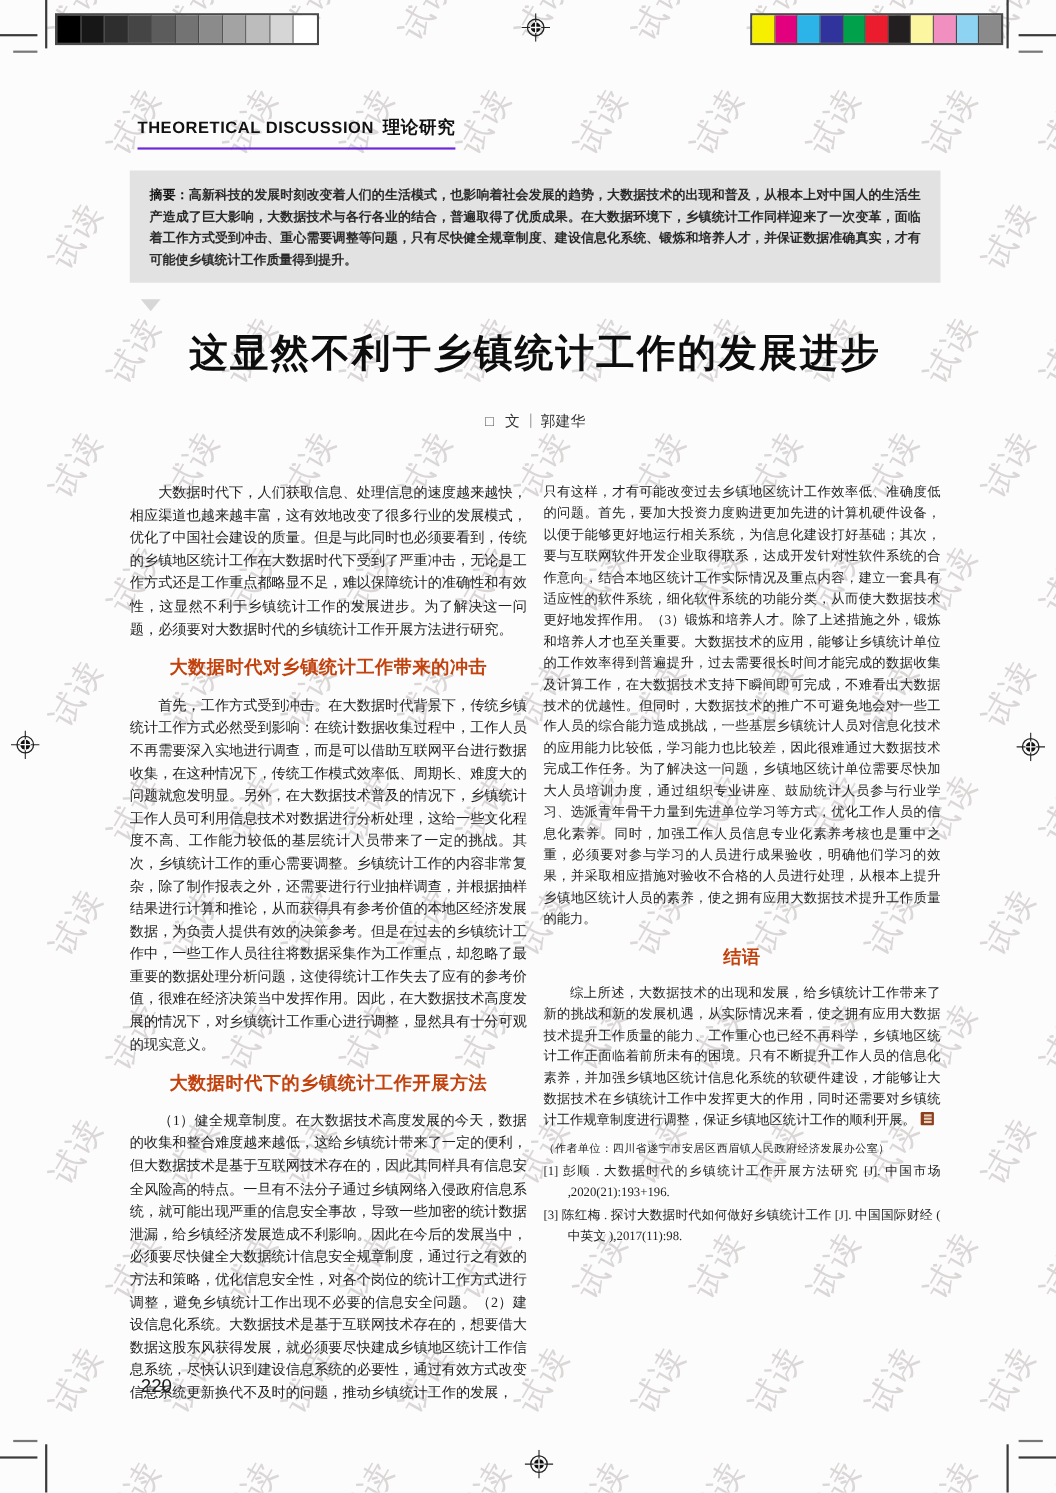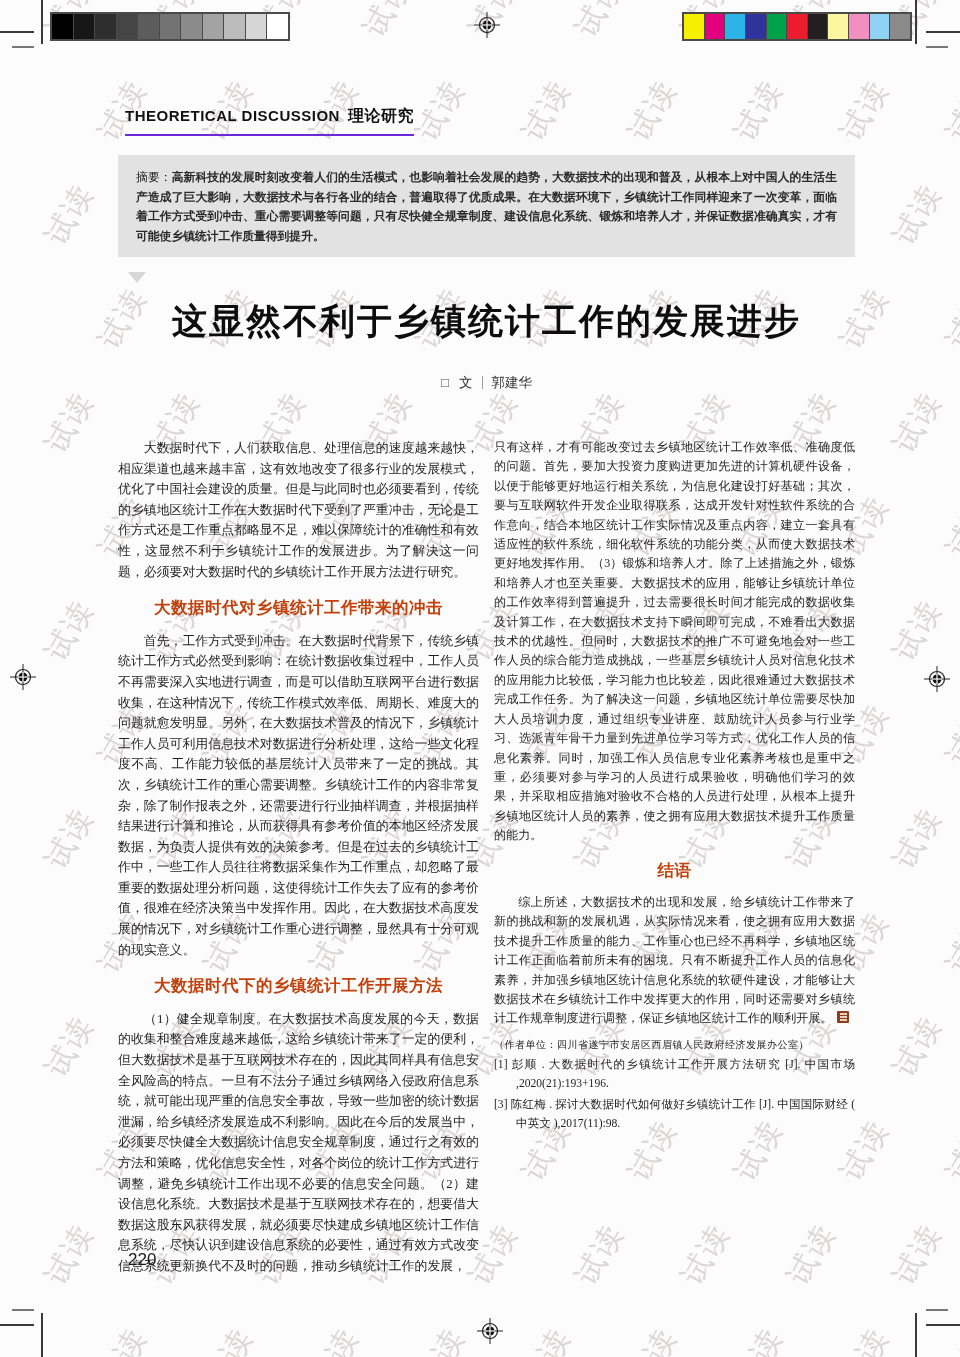--- a/index.html
+++ b/index.html
@@ -22,21 +22,21 @@
   #section-header{position:absolute;left:125px;top:106px;z-index:2;
       font-family:"Liberation Sans","DejaVu Sans",sans-serif;font-weight:700;
       font-size:15px;letter-spacing:0.5px;color:#111;
       border-bottom:2px solid #6d28d9;padding-bottom:7px;}
   #section-header .zh{margin-left:8px;font-size:16px;}
   
   #abstract-box{position:absolute;left:118px;top:155px;width:737px;z-index:2;
       background:#e2e2e2;padding:13px 18px 11px 18px;box-sizing:border-box;
       font-size:11.8px;line-height:19.5px;font-weight:600;color:#2a2a2a;
       text-align:justify;}
-  #abstract-box .lbl{font-weight:400;color:#111;}
+  #abstract-box .lbl{font-weight:700;color:#111;}
   #abstract-tail{position:absolute;left:128px;top:272px;z-index:2;width:0;height:0;
       border-left:9px solid transparent;border-right:9px solid transparent;
       border-top:11px solid #d7d7d7;}
   
   #article-title{position:absolute;left:118px;top:298px;width:737px;z-index:2;
       text-align:center;font-family:"Liberation Sans","DejaVu Sans",sans-serif;
       font-weight:800;font-size:35px;letter-spacing:2px;color:#0d0d0d;}
   #byline{position:absolute;left:118px;top:374px;width:737px;z-index:2;
       text-align:center;font-size:13.5px;color:#333;}
   #byline .sq{color:#555;margin-right:10px;}

